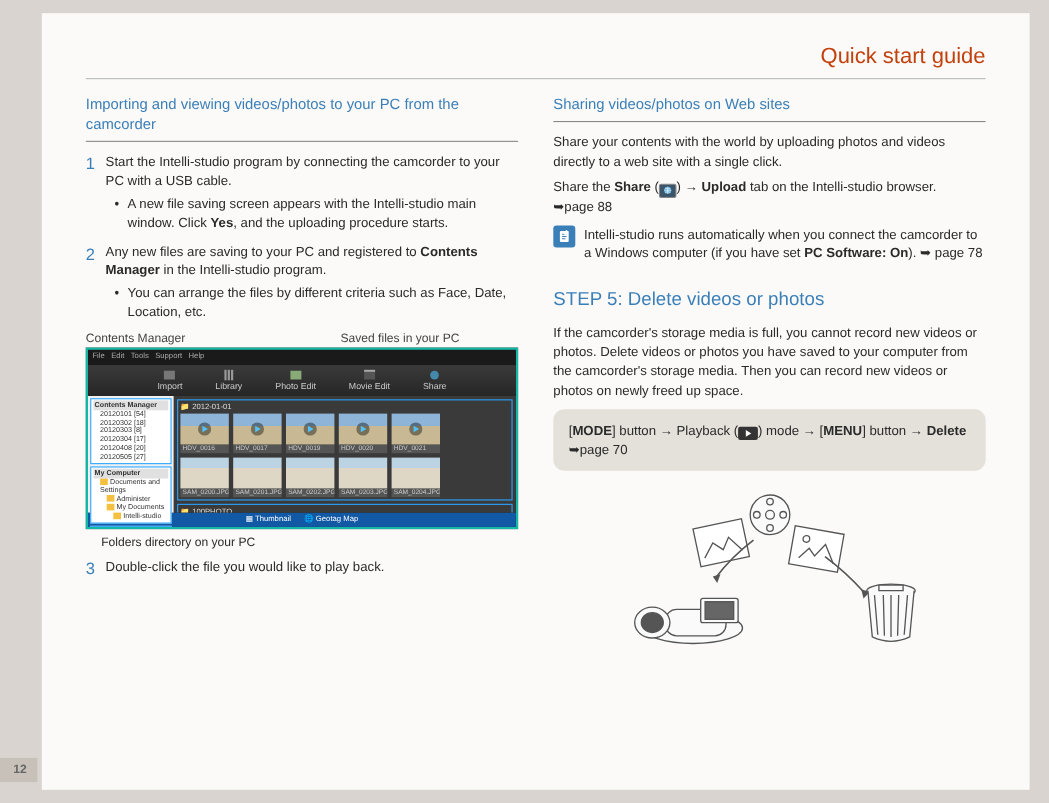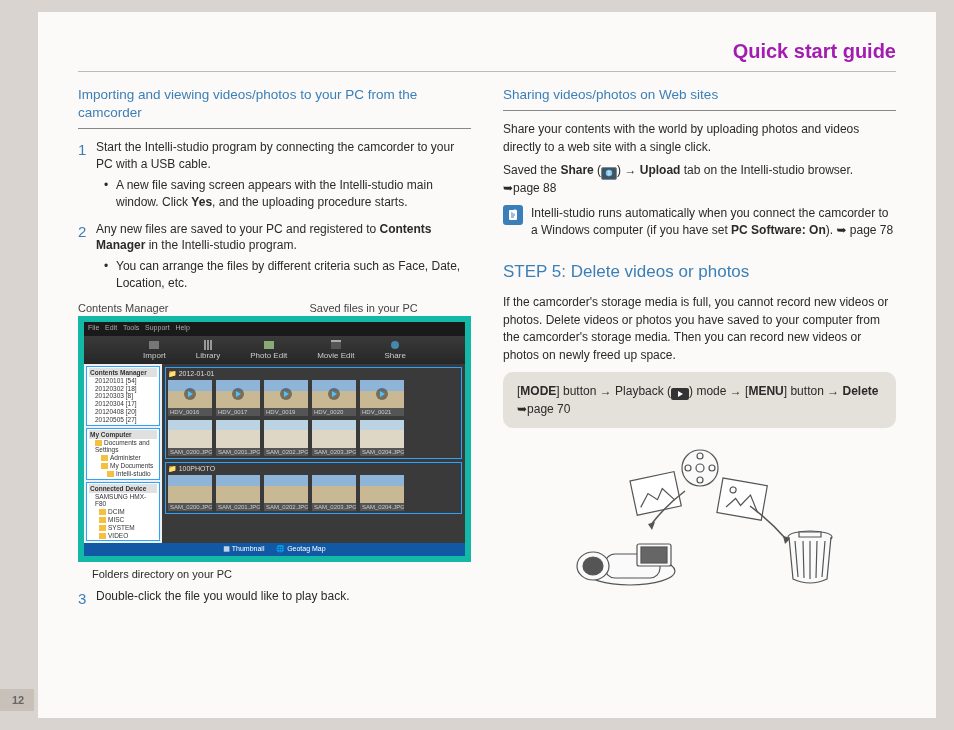--- a/index.html
+++ b/index.html
@@ -33,23 +33,23 @@
   .page-num-bar {
     position: absolute;
     left: 0;
     top: 689px;
     width: 34px;
     height: 22px;
     background: #c7c1ba;
   }
   .header-title {
     text-align: right;
-    color: #a21caf;
+    color: #c2410c;
     font-size: 20px;
-    font-weight: 700;
+    font-weight: 400;
     margin-bottom: 8px;
   }
   .hr-top {
     border: none;
     border-top: 1px solid #bbb;
     margin-bottom: 14px;
   }
   .columns { display: flex; gap: 32px; }
   .col { flex: 1; min-width: 0; }
   .section-title {
@@ -80,22 +80,22 @@
     justify-content: space-between;
     font-size: 11px;
     color: #444;
     margin: 6px 0 2px;
     position: relative;
   }
   .img-labels .lbl { flex: 1; }
   .img-labels .lbl.right { text-align: left; padding-left: 70px; }
   .screenshot {
     width: 100%;
-    height: 246px;
-    border: 6px solid #14b8a6;
+    height: 165px;
+    border: 2px solid #14b8a6;
     background: #2a2a2a;
     position: relative;
     overflow: hidden;
   }
   .ss-toolbar { height: 14px; background: #1a1a1a; font-size:7px; color:#aaa; padding:2px 4px; }
   .ss-nav {
     height: 28px;
     background: linear-gradient(#3a3a3a,#262626);
     display: flex;
     align-items: center;
@@ -178,21 +178,21 @@
           <span class="num">1</span>
           <span>Start the Intelli-studio program by connecting the camcorder to your PC with a USB cable.</span>
           <ul class="bullets">
             <li>
               <span>A new file saving screen appears with the Intelli-studio main window. Click </span><b>Yes</b><span>, and the uploading procedure starts.</span>
             </li>
           </ul>
         </li>
         <li>
           <span class="num">2</span>
-          <span>Any new files are saved to your PC and registered to </span><b>Contents Manager</b><span> in the Intelli-studio program.</span>
+          <span>Any new files are saving to your PC and registered to </span><b>Contents Manager</b><span> in the Intelli-studio program.</span>
           <ul class="bullets">
             <li>You can arrange the files by different criteria such as Face, Date, Location, etc.</li>
           </ul>
         </li>
       </ol>
 
       <div class="img-labels">
         <div class="lbl">Contents Manager</div>
         <div class="lbl right">Saved files in your PC</div>
       </div>
@@ -361,21 +361,21 @@
         </li>
       </ol>
     </div>
 
     <div class="col">
       <div class="section-title">Sharing videos/photos on Web sites</div>
       <hr class="sec-hr">
 
       <p class="para">Share your contents with the world by uploading photos and videos directly to a web site with a single click.</p>
       <p class="para">
-        <span>Saved the </span><b>Share</b><span> (</span><span class="inline-icon">
+        <span>Share the </span><b>Share</b><span> (</span><span class="inline-icon">
             <svg viewBox="0 0 10 10">
               <circle cx="5" cy="5" r="4" fill="#6ab4e0"></circle>
               <path d="M1 5h8M5 1v8M2 2.5q3 2 6 0M2 7.5q3 -2 6 0" stroke="#fff" stroke-width="0.6" fill="none"></path>
             </svg>
           </span><span>) </span><span>→</span> <b>Upload</b><span> tab on the Intelli-studio browser. </span><br><span>➥page 88</span>
       </p>
 
       <div class="note-row">
         <div class="note-icon">
           <svg viewBox="0 0 12 12">

